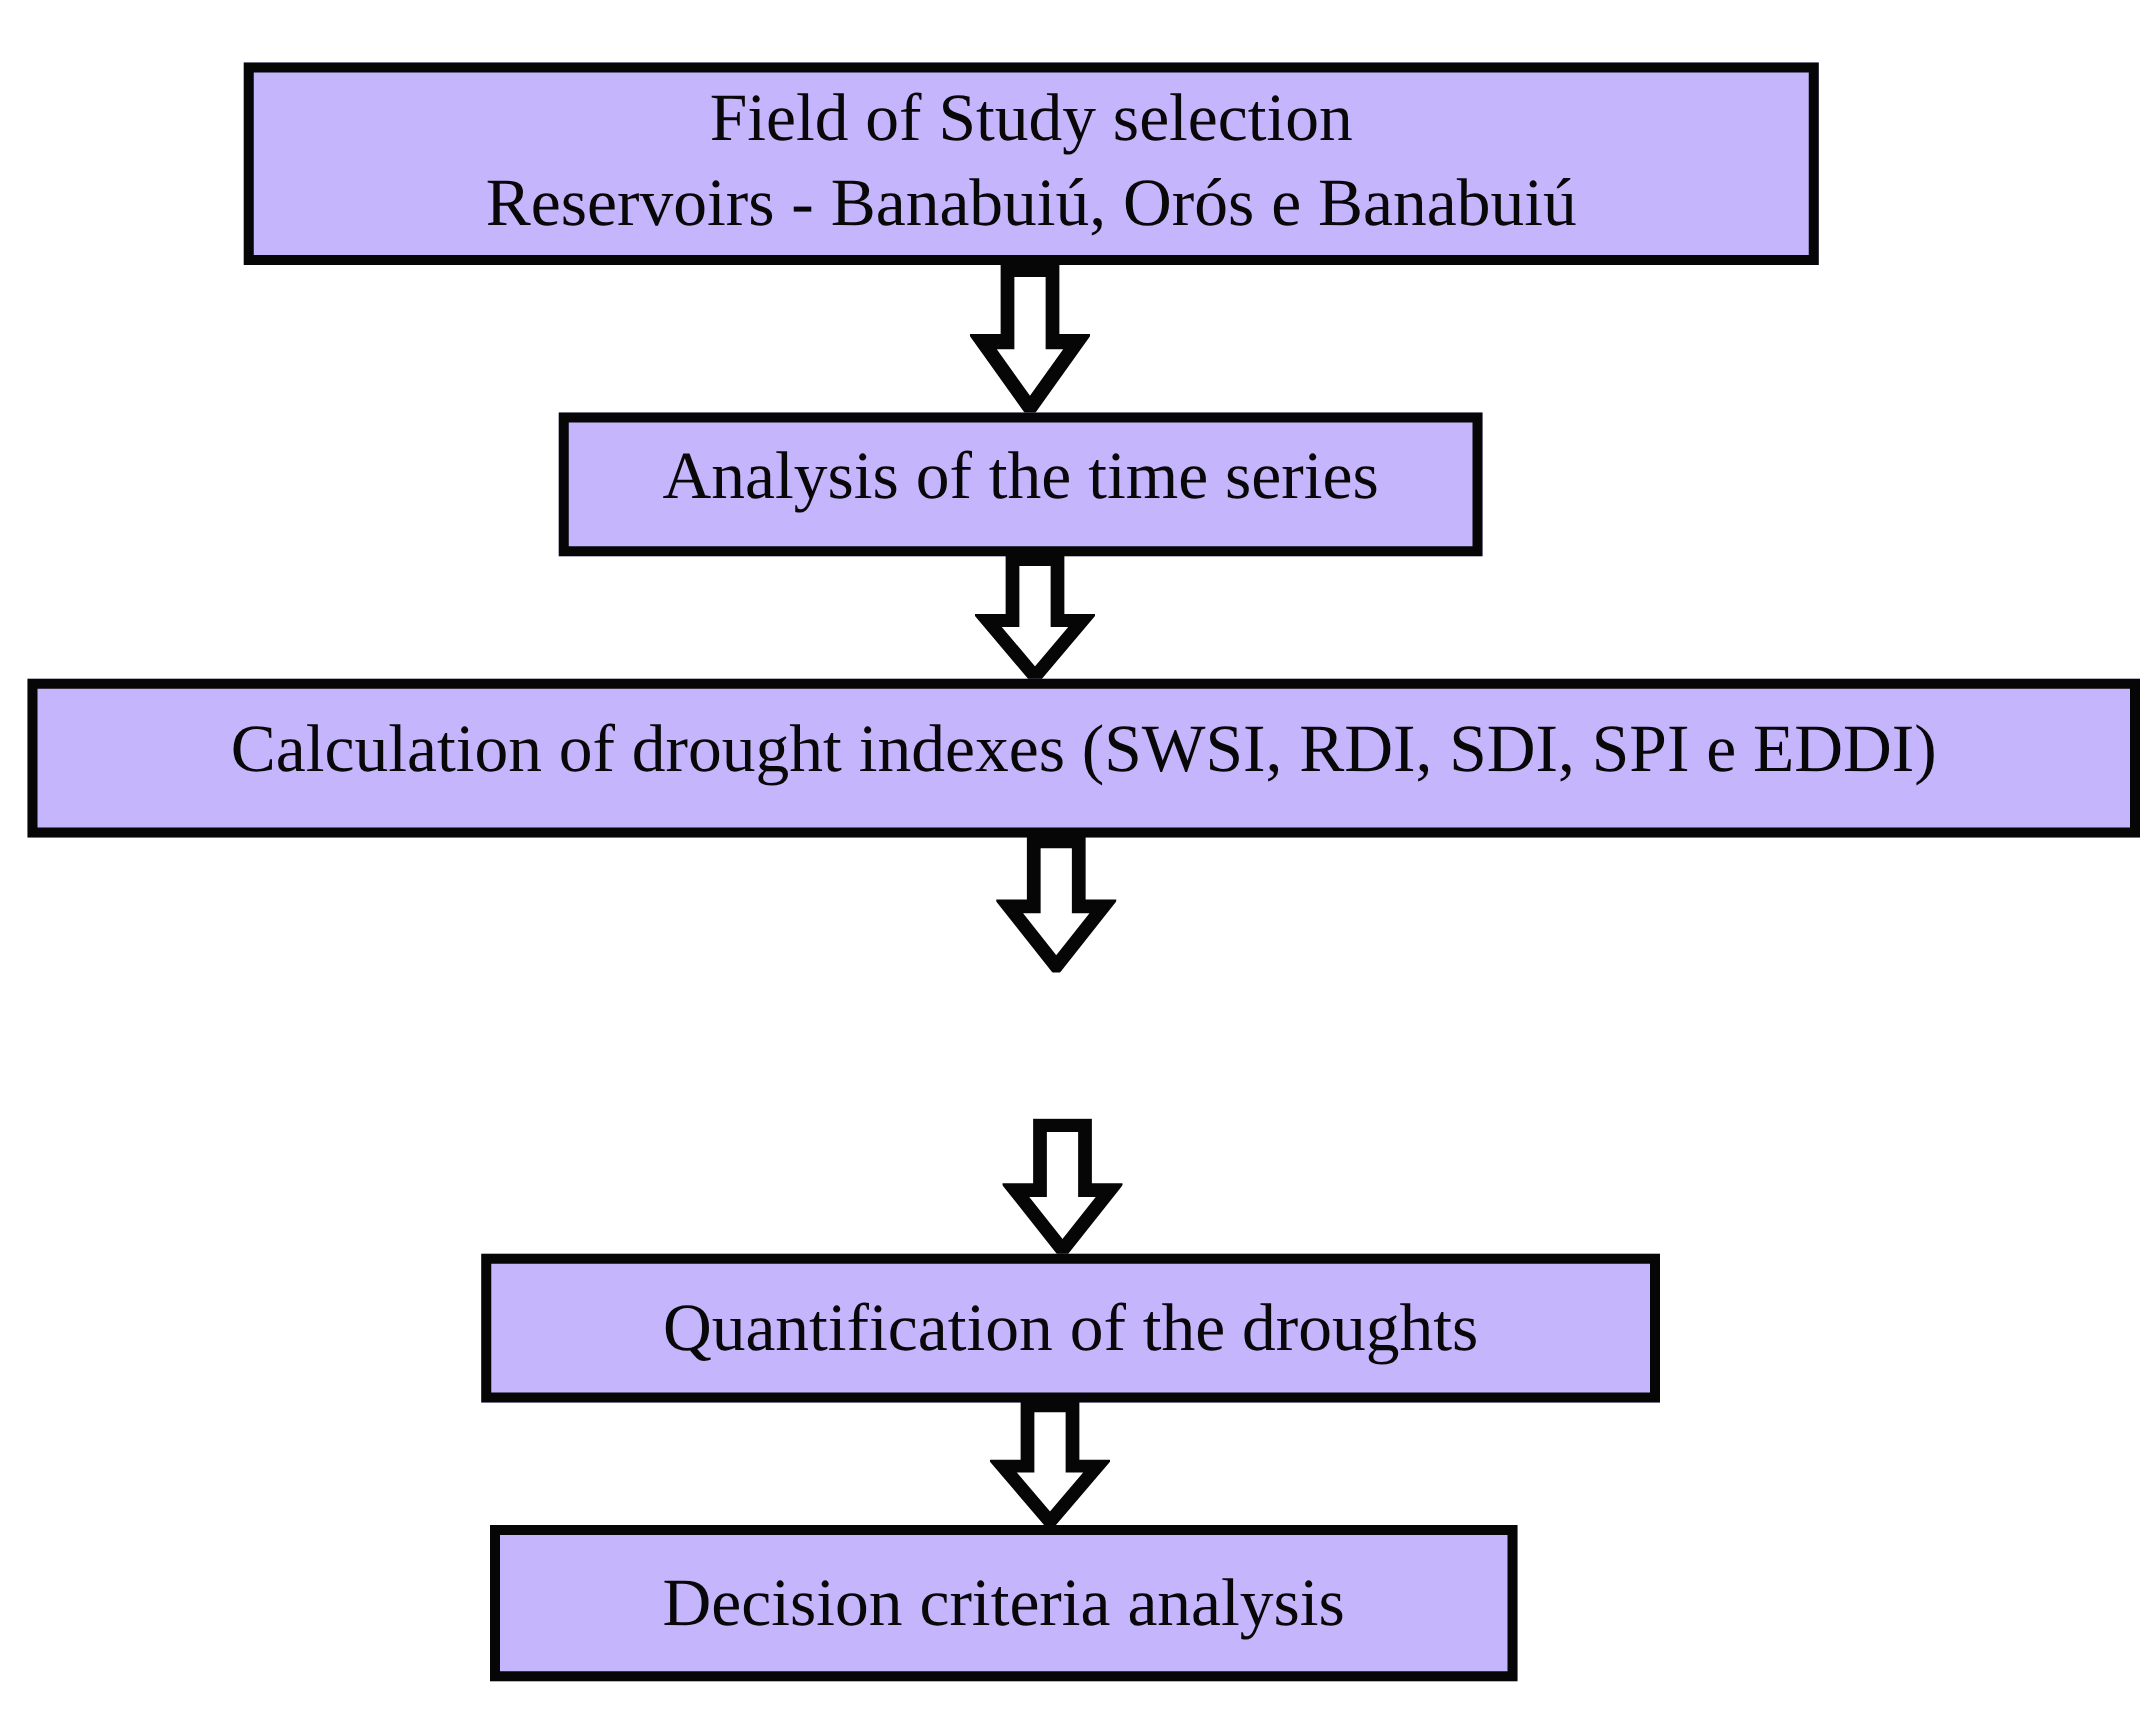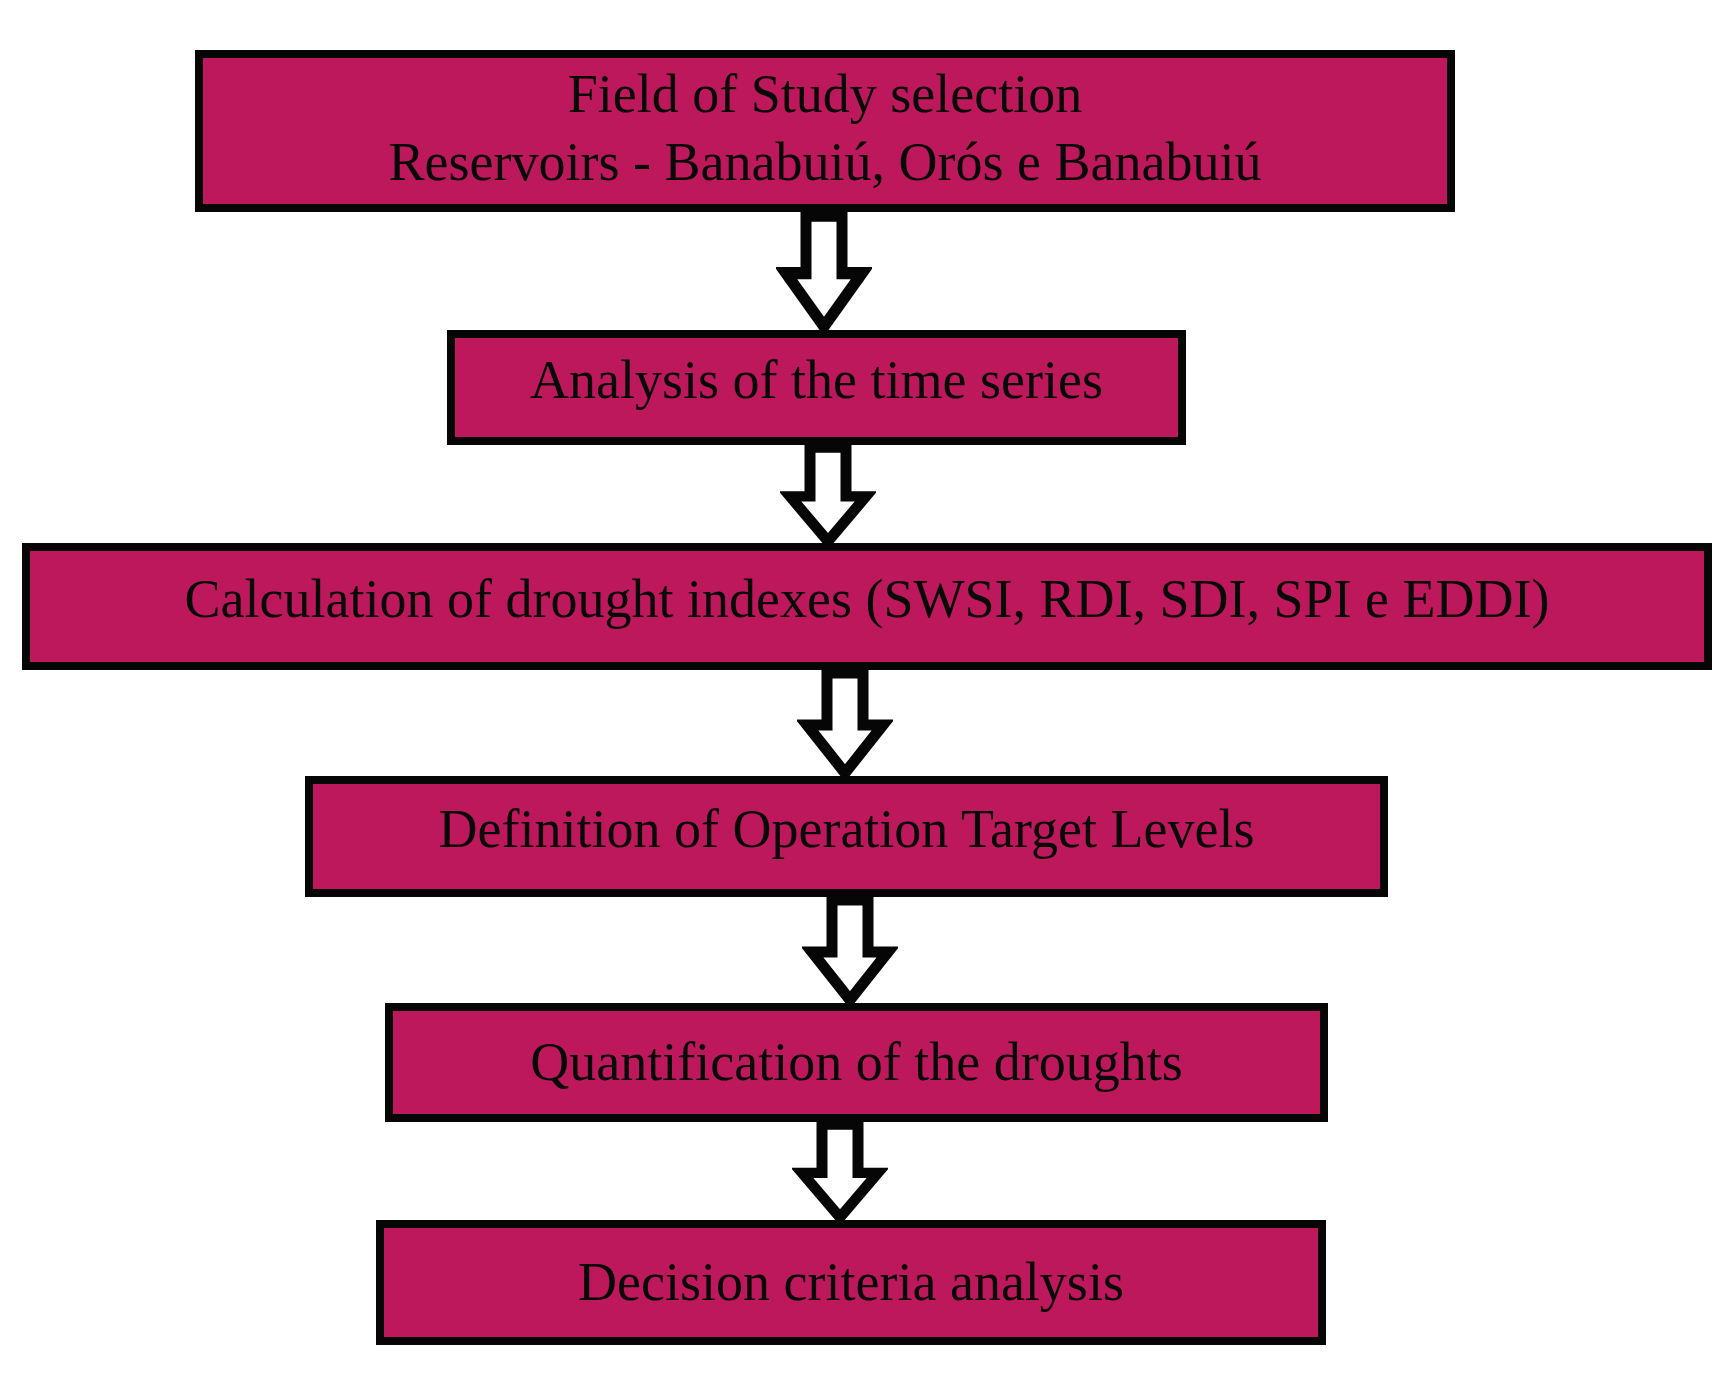--- a/index.html
+++ b/index.html
@@ -10,39 +10,39 @@
   .canvas {
     position: relative;
     width: 1724px;
     height: 1388px;
     background: #ffffff;
     overflow: hidden;
   }
   .box {
     position: absolute;
     box-sizing: border-box;
-    background: #be185d;
+    background: #c4b5fd;
     border: 8px solid #060606;
     display: flex;
     flex-direction: column;
     align-items: center;
     justify-content: center;
     text-align: center;
     font-family: "Liberation Serif", "DejaVu Serif", serif;
     font-size: 54px;
     line-height: 1.26;
     color: #080808;
     white-space: nowrap;
   }
   .box1 { left: 195px; top: 50px;   width: 1260px; height: 162px; padding-bottom: 6px; }
   .box2 { left: 447px; top: 330px;  width: 739px;  height: 115px; padding-bottom: 14px; }
   .box3 { left: 22px;  top: 543px;  width: 1690px; height: 127px; padding-bottom: 14px; }
   .box4 { left: 305px; top: 776px;  width: 1083px; height: 121px; padding-bottom: 14px; }
   .box5 { left: 385px; top: 1003px; width: 943px;  height: 119px; padding-bottom: 0; }
-  .box6 { left: 376px; top: 1220px; width: 950px;  height: 125px; }
+  .box6 { left: 392px; top: 1220px; width: 822px;  height: 125px; }
 
   .arrow {
     position: absolute;
     width: 96px;
   }
   .arrow svg {
     display: block;
     width: 100%;
     height: 100%;
   }
@@ -81,23 +81,20 @@
   <div class="box box3">
     <span class="line">Calculation of drought indexes (SWSI, RDI, SDI, SPI e EDDI)</span>
   </div>
 
   <div class="arrow a3">
     <svg viewBox="0 0 96 110" preserveAspectRatio="none" aria-hidden="true">
       <path d="M30 5 L66 5 L66 57 L86 57 L48 105 L10 57 L30 57 Z" fill="#ffffff" stroke="#060606" stroke-width="11" stroke-miterlimit="6"></path>
     </svg>
   </div>
 
-  <div class="box box4">
-    <span class="line">Definition of Operation Target Levels</span>
-  </div>
 
   <div class="arrow a4">
     <svg viewBox="0 0 96 110" preserveAspectRatio="none" aria-hidden="true">
       <path d="M30 5 L66 5 L66 57 L86 57 L48 105 L10 57 L30 57 Z" fill="#ffffff" stroke="#060606" stroke-width="11" stroke-miterlimit="6"></path>
     </svg>
   </div>
 
   <div class="box box5">
     <span class="line">Quantification of the droughts</span>
   </div>

